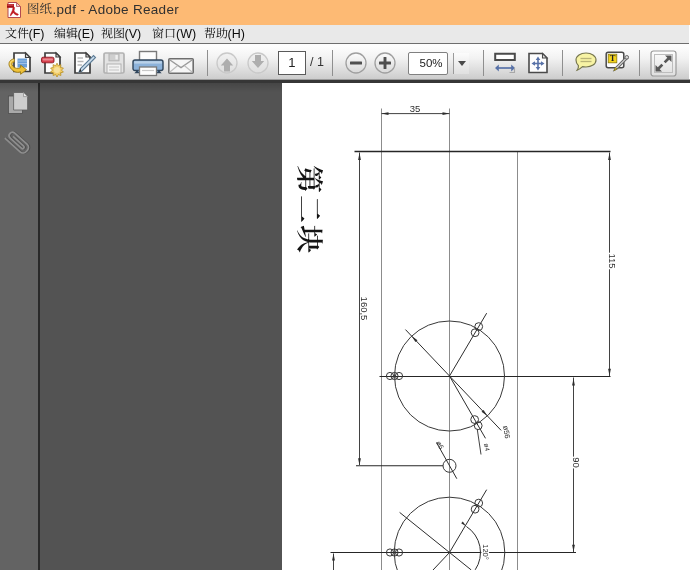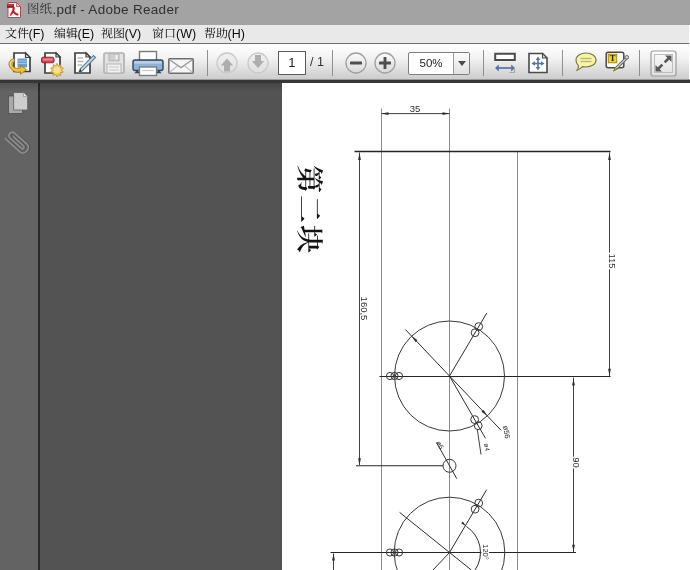--- a/index.html
+++ b/index.html
@@ -3,21 +3,21 @@
 * { margin:0; padding:0; box-sizing:border-box; }
 html,body { width:690px; height:570px; overflow:hidden; background:#fff;
   font-family:"Liberation Sans", sans-serif; }
 #win { position:relative; width:690px; height:570px; }
 span { will-change: opacity; opacity:0.999; }
 .t { will-change: opacity; opacity:0.999; }
 </style></head>
 <body>
 <div id="win">
 
-<div style="position:absolute;left:0;top:0;width:690px;height:25px;background:#a3a3a3">
+<div style="position:absolute;left:0;top:0;width:690px;height:25px;background:#fdba74">
 <svg width="14" height="16" viewBox="0 0 14 16" style="position:absolute;left:7px;top:2px">
 <path d="M1 0.5 L9.5 0.5 L13.5 4.5 L13.5 15.5 L1 15.5 Z" fill="#fff" stroke="#b44a50" stroke-width="1"></path>
 <path d="M9.5 0.5 L9.5 4.5 L13.5 4.5 Z" fill="#e8c9cb" stroke="#b44a50" stroke-width="0.8"></path>
 <rect x="0" y="2" width="7" height="3.8" fill="#a50f15"></rect>
 <rect x="0.4" y="2.4" width="6.2" height="1.2" fill="#d8565c"></rect>
 <path d="M3.4 13.8 C2.7 13 4.4 10.9 5.3 8.7 C6.1 6.5 5.7 4.8 6.8 4.8 C7.9 4.8 7.5 7.2 7 8.9 C8 10.7 9.9 11.5 10.9 11.9 C11.9 12.4 11.2 13.5 10 13.2 C8.9 13 7.3 12 6.4 10.7 C5 11.3 4 14.5 3.4 13.8 Z" fill="#c01a20" stroke="#c01a20" stroke-width="0.5"></path>
 </svg>
 <div style="position:absolute;left:26.5px;top:-0.625px"><svg width="25" height="18.75" viewBox="0 0 25 18.75" style="">
           <path transform="translate(0,14.125) scale(0.0125,-0.0125)" fill="#303030" d="M175 -51Q175 -55 167 -62Q160 -68 149 -73Q137 -77 122 -77H110V779V814L181 779H852V750H175ZM812 779 850 822 932 757Q927 750 915 746Q903 741 888 738V-47Q888 -50 878 -56Q869 -62 857 -67Q844 -72 832 -72H822V779ZM470 704Q464 690 435 694Q417 651 387 604Q356 557 316 512Q276 468 231 432L221 445Q258 486 288 537Q319 588 342 641Q366 694 379 741ZM417 323Q480 324 521 315Q563 307 586 293Q610 280 619 266Q628 251 626 239Q624 227 613 221Q603 215 587 219Q567 240 520 265Q473 291 413 307ZM315 195Q422 191 494 177Q567 163 611 144Q654 125 674 105Q695 85 696 69Q698 53 686 45Q674 37 654 42Q626 63 575 89Q523 114 456 138Q388 162 311 179ZM360 606Q399 540 467 490Q535 441 622 408Q708 374 801 358L800 346Q780 343 766 329Q753 315 747 292Q610 331 504 405Q399 479 344 596ZM627 635 671 675 741 610Q735 604 726 602Q717 600 698 599Q626 489 502 404Q378 319 211 273L202 288Q299 325 384 378Q468 431 534 497Q600 562 637 635ZM664 635V606H357L386 635ZM852 20V-9H143V20Z"></path>
           <path transform="translate(12.5,14.125) scale(0.0125,-0.0125)" fill="#303030" d="M433 3Q454 10 493 26Q531 42 581 63Q631 85 683 108L689 95Q665 79 627 53Q590 27 545 -3Q500 -32 452 -64ZM439 751 518 706H502V647Q502 647 486 647Q471 647 439 647V706ZM487 679 502 670V-2L446 -26L465 -1Q479 -29 471 -49Q462 -70 453 -76L404 -14Q427 3 433 11Q439 20 439 34V679ZM727 744Q724 671 727 589Q730 508 741 427Q751 346 771 271Q790 197 820 138Q849 78 890 39Q899 29 905 30Q911 31 917 45Q924 61 935 90Q945 119 953 146L966 144L950 -2Q967 -29 970 -44Q973 -59 964 -68Q951 -81 931 -77Q911 -74 890 -60Q868 -46 851 -25Q793 35 756 120Q719 205 699 306Q679 408 671 519Q663 630 662 744ZM925 765Q918 758 906 758Q893 758 876 765Q825 752 759 737Q692 722 619 710Q547 698 477 690L472 708Q538 722 610 744Q682 765 746 788Q810 811 853 830ZM891 486Q891 486 899 479Q907 472 920 462Q932 452 946 439Q960 427 971 416Q968 400 945 400H481V429H848ZM436 607Q431 598 416 595Q401 592 379 604L407 610Q384 574 347 529Q311 484 267 436Q223 389 177 344Q130 300 86 265L84 276H123Q119 242 107 223Q95 204 81 199L45 290Q45 290 57 292Q69 294 74 299Q111 329 150 376Q190 422 228 474Q266 527 297 577Q328 627 346 664ZM334 787Q330 778 316 773Q301 768 278 777L305 784Q289 755 263 720Q238 685 208 648Q178 612 146 578Q115 544 85 518L83 530H123Q119 496 107 476Q95 456 82 452L45 541Q45 541 56 544Q67 547 71 550Q94 572 119 608Q144 643 168 684Q191 725 209 764Q227 802 238 832ZM43 73Q77 79 134 90Q190 102 261 119Q331 135 403 153L406 139Q354 113 280 79Q205 45 106 6Q101 -13 84 -18ZM55 283Q86 287 139 294Q192 300 258 311Q325 321 395 331L397 315Q350 300 267 271Q184 242 87 213ZM59 535Q83 535 124 537Q164 538 214 540Q264 542 315 546L317 530Q294 523 258 512Q222 501 177 488Q133 476 87 464Z"></path>
@@ -149,21 +149,21 @@
 <defs>
         <linearGradient id="zg385" x1="0" y1="0" x2="0" y2="1">
           <stop offset="0" stop-color="#fcfcfc"></stop>
           <stop offset="1" stop-color="#d9d9d9"></stop>
         </linearGradient>
       </defs>
 <circle cx="11" cy="11" r="10" fill="url(#zg385)" stroke="#9f9f9f" stroke-width="1.3"></circle>
       <rect x="5" y="9.6" width="12" height="2.9" rx="0.5" fill="#4f4f4f"></rect>
       <rect x="9.55" y="5" width="2.9" height="12" rx="0.5" fill="#4f4f4f"></rect>
 </svg>
-<div style="position:absolute;left:408px;top:51.5px;width:62px;height:23.5px;border:1px solid #808080;background:#fff;border-radius:2px">
+<div style="position:absolute;left:408px;top:51.5px;width:40px;height:23.5px;border:1px solid #808080;background:#fff;border-radius:2px">
   <div class="t" style="position:absolute;left:0;top:0;width:44px;height:21.5px;text-align:center;font-size:11.5px;line-height:21.5px;color:#222"><span>50%</span></div>
   <div style="position:absolute;left:44px;top:0;width:16px;height:21.5px;border-left:1px solid #9a9a9a;background:linear-gradient(#fcfcfc,#e0e0e0)">
     <div style="position:absolute;left:4px;top:8.5px;width:0;height:0;border-left:4px solid transparent;border-right:4px solid transparent;border-top:5px solid #4a4a4a"></div>
   </div>
 </div>
 <div style="position:absolute;left:483px;top:50px;width:1px;height:26px;background:#8f8f8f"></div>
 <svg width="22" height="22" viewBox="0 0 22 22" style="position:absolute;left:494px;top:52px">
 <path d="M1.2 1.8 L20.8 1.8 L20.8 8 L1.2 8 Z" fill="#fff" stroke="#4a4a4a" stroke-width="2"></path>
 <path d="M17.2 12.5 L21 16 L17.2 19.5 Z M4.8 12.5 L1 16 L4.8 19.5 Z" fill="#5872a8"></path>
 <line x1="3" y1="16" x2="19" y2="16" stroke="#5872a8" stroke-width="1.7"></line>

